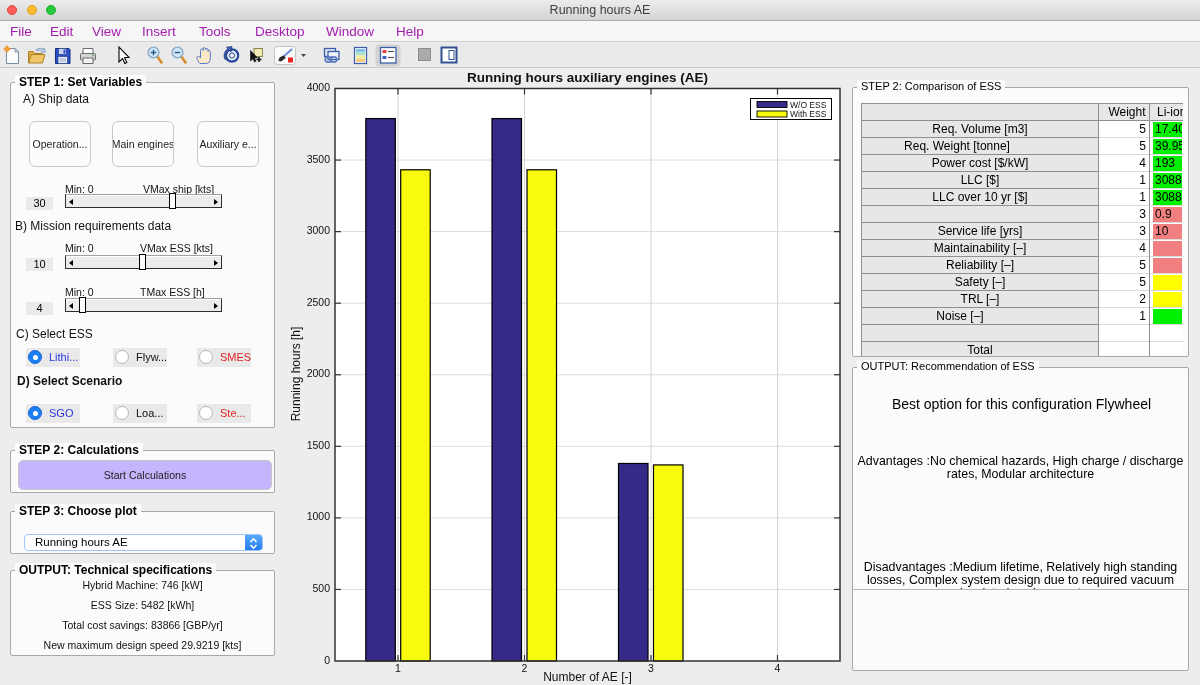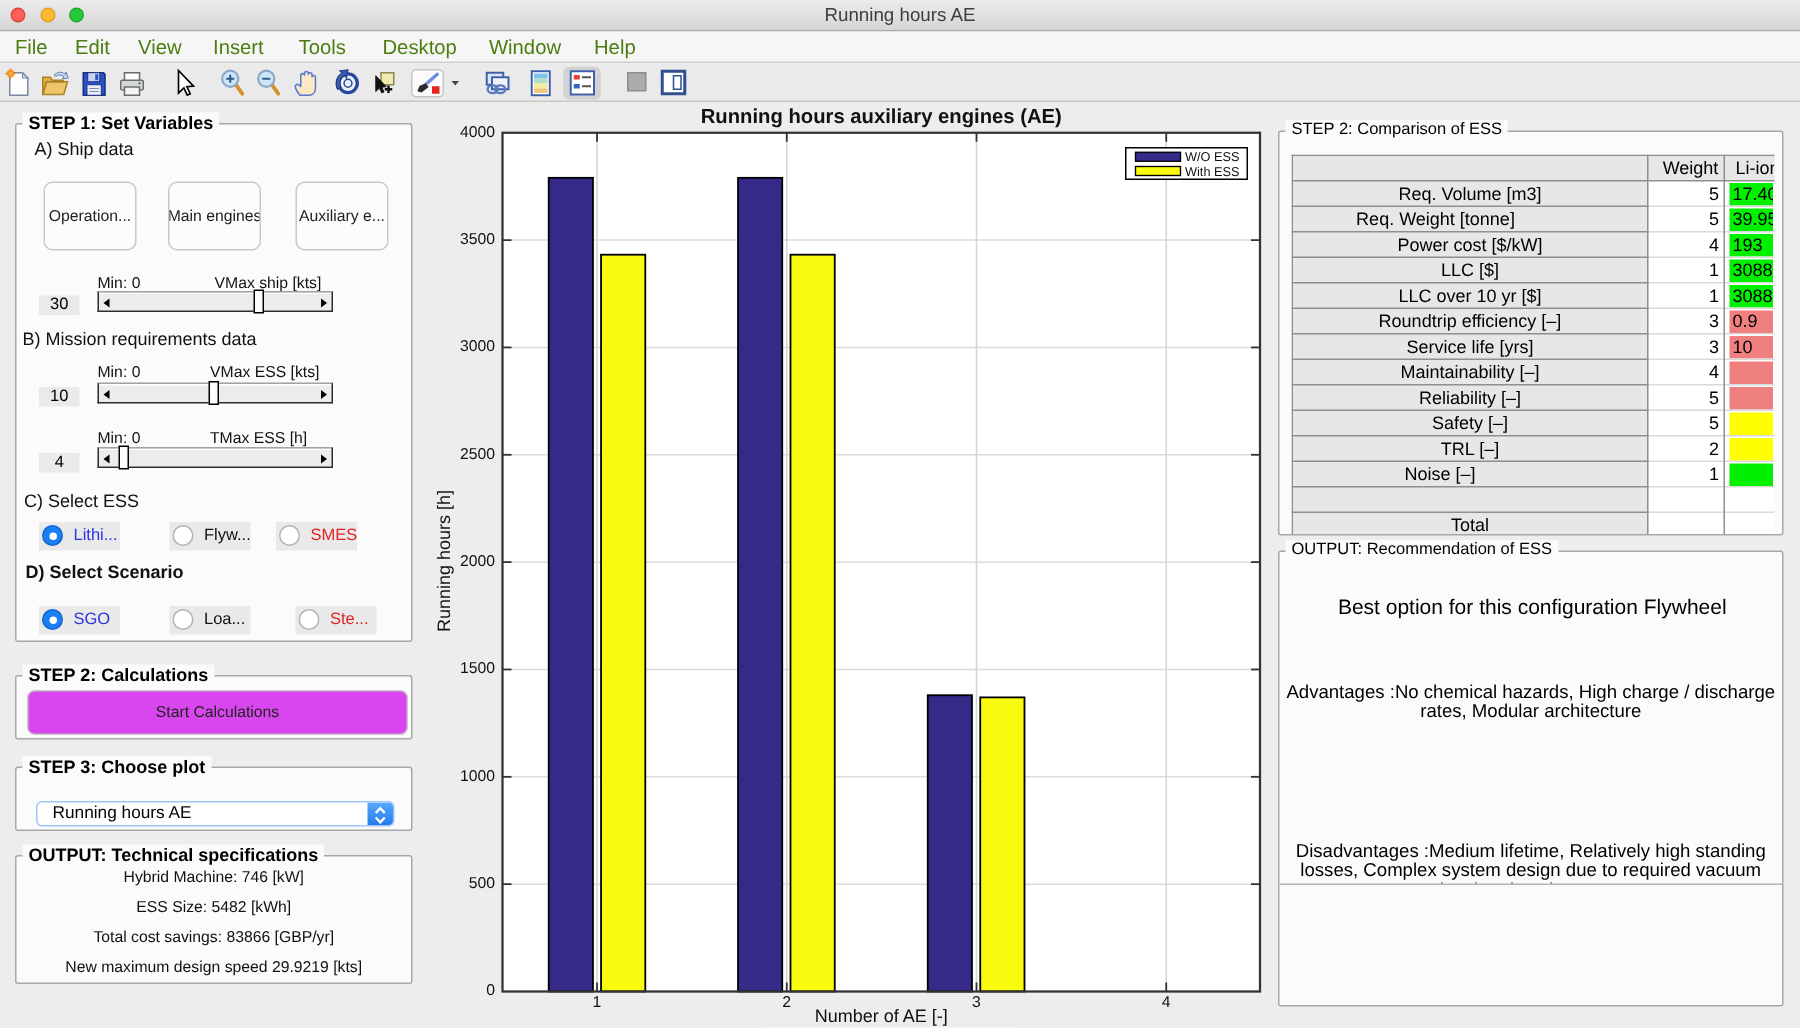--- a/index.html
+++ b/index.html
@@ -7,21 +7,21 @@
 #win { position:relative; width:1200px; height:685px; font-family:"Liberation Sans",sans-serif; background:#ededed; overflow:hidden; }
 
 #titlebar { position:absolute; left:0; top:0; width:1200px; height:21px;
   background:linear-gradient(#ececec,#d4d4d4); border-bottom:1px solid #acacac; }
 .tl { position:absolute; top:5px; width:10px; height:10px; border-radius:50%; }
 #title-text { position:absolute; top:3px; left:0; width:1200px; text-align:center;
   font-size:12.5px; color:#3e3e3e; }
 
 #menubar { position:absolute; left:0; top:21px; width:1200px; height:21px;
   background:#f6f6f6; border-bottom:1px solid #cdcdcd; }
-.mi { position:absolute; top:3px; font-size:13.5px; color:#4d7c0f; }
+.mi { position:absolute; top:3px; font-size:13.5px; color:#a21caf; }
 
 #toolbar { position:absolute; left:0; top:43px; width:1200px; height:25px;
   background:#eaeaea; border-bottom:1px solid #c8c8c8; }
 
 .panel { position:absolute; background:#fbfbfb; border:1px solid #a8a8a8; border-radius:2px; }
 .ptitle { position:absolute; top:-8px; left:4px; background:#fbfbfb; padding:0 4px;
   font-size:12px; font-weight:bold; white-space:nowrap; }
 .ptitle2 { position:absolute; top:-8px; left:4px; background:#fbfbfb; padding:0 4px;
   font-size:11px; font-weight:normal; white-space:nowrap; }
 .lbl { position:absolute; font-size:12px; color:#111; white-space:nowrap; }
@@ -213,21 +213,21 @@
 
     <span class="lbl" style="left:5px; top:244px;">C) Select ESS</span>
     <div class="chip" style="left:15px; top:265px;">
         <div class="radio on"></div>
       <span class="rtxt" style="color:#2b35e0;">Lithi...</span>
       </div>
     <div class="chip" style="left:102px; top:265px;">
         <div class="radio"></div>
       <span class="rtxt" style="color:#111;">Flyw...</span>
       </div>
-    <div class="chip" style="left:173px; top:265px;">
+    <div class="chip" style="left:186px; top:265px;">
         <div class="radio"></div>
       <span class="rtxt" style="color:#e32222;">SMES</span>
       </div>
 
     <span class="lbl" style="left:6px; top:291px;font-weight:bold;">D) Select Scenario</span>
     <div class="chip" style="left:15px; top:321px;">
         <div class="radio on"></div>
       <span class="rtxt" style="color:#2b35e0;">SGO</span>
       </div>
     <div class="chip" style="left:102px; top:321px;">
@@ -235,21 +235,21 @@
       <span class="rtxt" style="color:#111;">Loa...</span>
       </div>
     <div class="chip" style="left:186px; top:321px;">
         <div class="radio"></div>
       <span class="rtxt" style="color:#e32222;">Ste...</span>
       </div>
   </div>
 
   <div class="panel" id="p2" style="left:10px; top:450px; width:265px; height:43px;">
     <span class="ptitle">STEP 2: Calculations</span>
-    <div style="position:absolute; left:7px; top:9px; width:254px; height:30px; background:#d946ef;
+    <div style="position:absolute; left:7px; top:9px; width:254px; height:30px; background:#c4b5fd;
       border:1px solid #c6c6c6; border-radius:5px; font-size:10.5px; color:#222;
       display:flex; align-items:center; justify-content:center;">Start Calculations</div>
   </div>
 
   <div class="panel" id="p3" style="left:10px; top:511px; width:265px; height:43px;">
     <span class="ptitle">STEP 3: Choose plot</span>
     <div style="position:absolute; left:13px; top:22px; width:239px; height:17px; background:#fff;
       border:1px solid #9fc5f8; border-radius:4px; overflow:hidden;">
       <span style="position:absolute; left:10px; top:1px; font-size:11.5px;">Running hours AE</span>
       <div style="position:absolute; right:0; top:0; width:17px; height:17px;
@@ -287,21 +287,20 @@
           <div class="cv" style="left:292px;top:36px;background:#00f000;">39.95</div>
           <div class="tc" style="left:0;top:52px;width:238px;height:16px;text-align:center;">Power cost [$/kW]</div>
           <div class="tc" style="left:239px;top:52px;width:46px;height:16px;text-align:right;">4</div>
           <div class="cv" style="left:292px;top:53px;background:#00f000;">193</div>
           <div class="tc" style="left:0;top:69px;width:238px;height:16px;text-align:center;">LLC [$]</div>
           <div class="tc" style="left:239px;top:69px;width:46px;height:16px;text-align:right;">1</div>
           <div class="cv" style="left:292px;top:70px;background:#00f000;">30880</div>
           <div class="tc" style="left:0;top:86px;width:238px;height:16px;text-align:center;">LLC over 10 yr [$]</div>
           <div class="tc" style="left:239px;top:86px;width:46px;height:16px;text-align:right;">1</div>
           <div class="cv" style="left:292px;top:87px;background:#00f000;">30880</div>
-          <div class="tc" style="left:0;top:103px;width:238px;height:16px;text-align:center;">Roundtrip efficiency [–]</div>
           <div class="tc" style="left:239px;top:103px;width:46px;height:16px;text-align:right;">3</div>
           <div class="cv" style="left:292px;top:104px;background:#f08080;">0.9</div>
           <div class="tc" style="left:0;top:120px;width:238px;height:16px;text-align:center;">Service life [yrs]</div>
           <div class="tc" style="left:239px;top:120px;width:46px;height:16px;text-align:right;">3</div>
           <div class="cv" style="left:292px;top:121px;background:#f08080;">10</div>
           <div class="tc" style="left:0;top:137px;width:238px;height:16px;text-align:center;">Maintainability [–]</div>
           <div class="tc" style="left:239px;top:137px;width:46px;height:16px;text-align:right;">4</div>
           <div class="cv" style="left:292px;top:138px;background:#f08080;"></div>
           <div class="tc" style="left:0;top:154px;width:238px;height:16px;text-align:center;">Reliability [–]</div>
           <div class="tc" style="left:239px;top:154px;width:46px;height:16px;text-align:right;">5</div>

